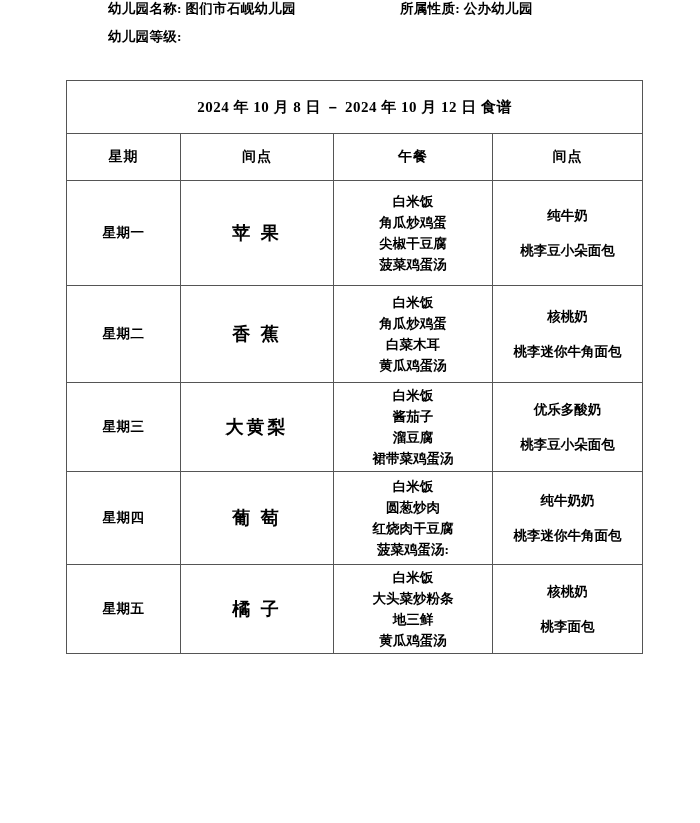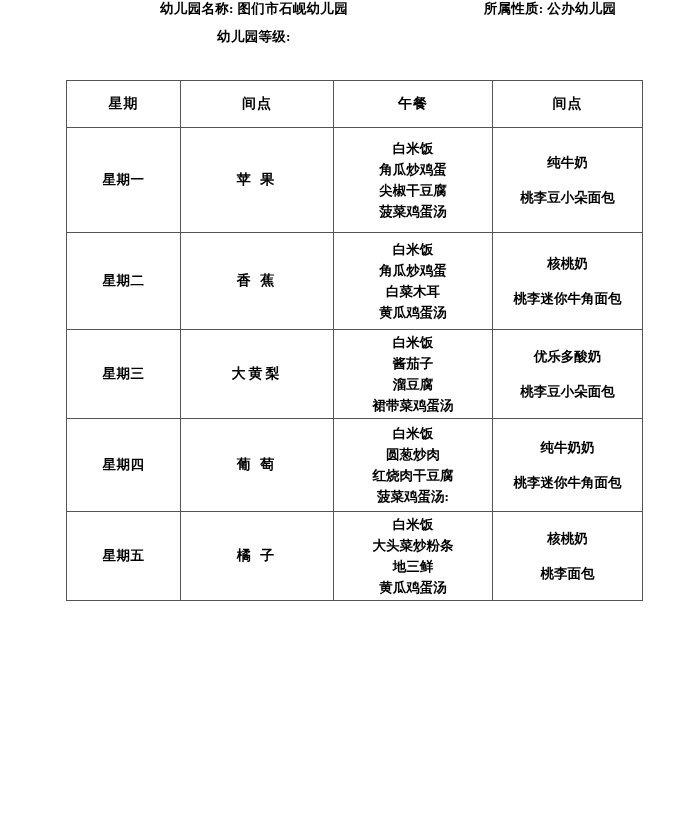--- a/index.html
+++ b/index.html
@@ -34,21 +34,20 @@
     align-items: baseline;
     height: 28px;
     padding-left: 108px;
     box-sizing: border-box;
   }
   .meta-cell {
     font-size: 13.5px;
     font-weight: bold;
     letter-spacing: 0.3px;
     white-space: nowrap;
-    text-align: center;
   }
   .meta-cell.left  { width: 292px; }
   .meta-cell.right { width: 300px; }
   .meta-label { font-weight: bold; }
   .meta-value { font-weight: bold; }
   .meta-value.num {
     font-family: "Liberation Sans", "DejaVu Sans", sans-serif;
     font-weight: bold;
   }
 
@@ -86,21 +85,21 @@
     height: 46px;
     font-size: 14px;
     letter-spacing: 1px;
   }
 
   .day-cell {
     font-size: 13.5px;
     letter-spacing: 0.5px;
   }
   .fruit-cell {
-    font-size: 14px;
+    font-size: 18px;
     letter-spacing: 3px;
   }
   .lunch-cell {
     font-size: 13.5px;
     line-height: 21px;
     padding: 4px 0;
   }
   .pm-cell {
     font-size: 13.5px;
     line-height: 21px;
@@ -144,20 +143,23 @@
 
   <table class="menu-table">
     <colgroup>
       <col class="c-day">
         <col class="c-am">
         <col class="c-lunch">
         <col class="c-pm">
     </colgroup>
     <tbody>
       <tr>
+        <td class="title-cell" colspan="4">2024 年 10 月 8 日 － 2024 年 10 月 12 日  食谱</td>
+      </tr>
+      <tr>
         <td class="head-cell">星期</td>
         <td class="head-cell">间点</td>
         <td class="head-cell">午餐</td>
         <td class="head-cell">间点</td>
       </tr>
 
       <tr class="r1">
         <td class="day-cell">星期一</td>
         <td class="fruit-cell">苹 果</td>
         <td class="lunch-cell">

